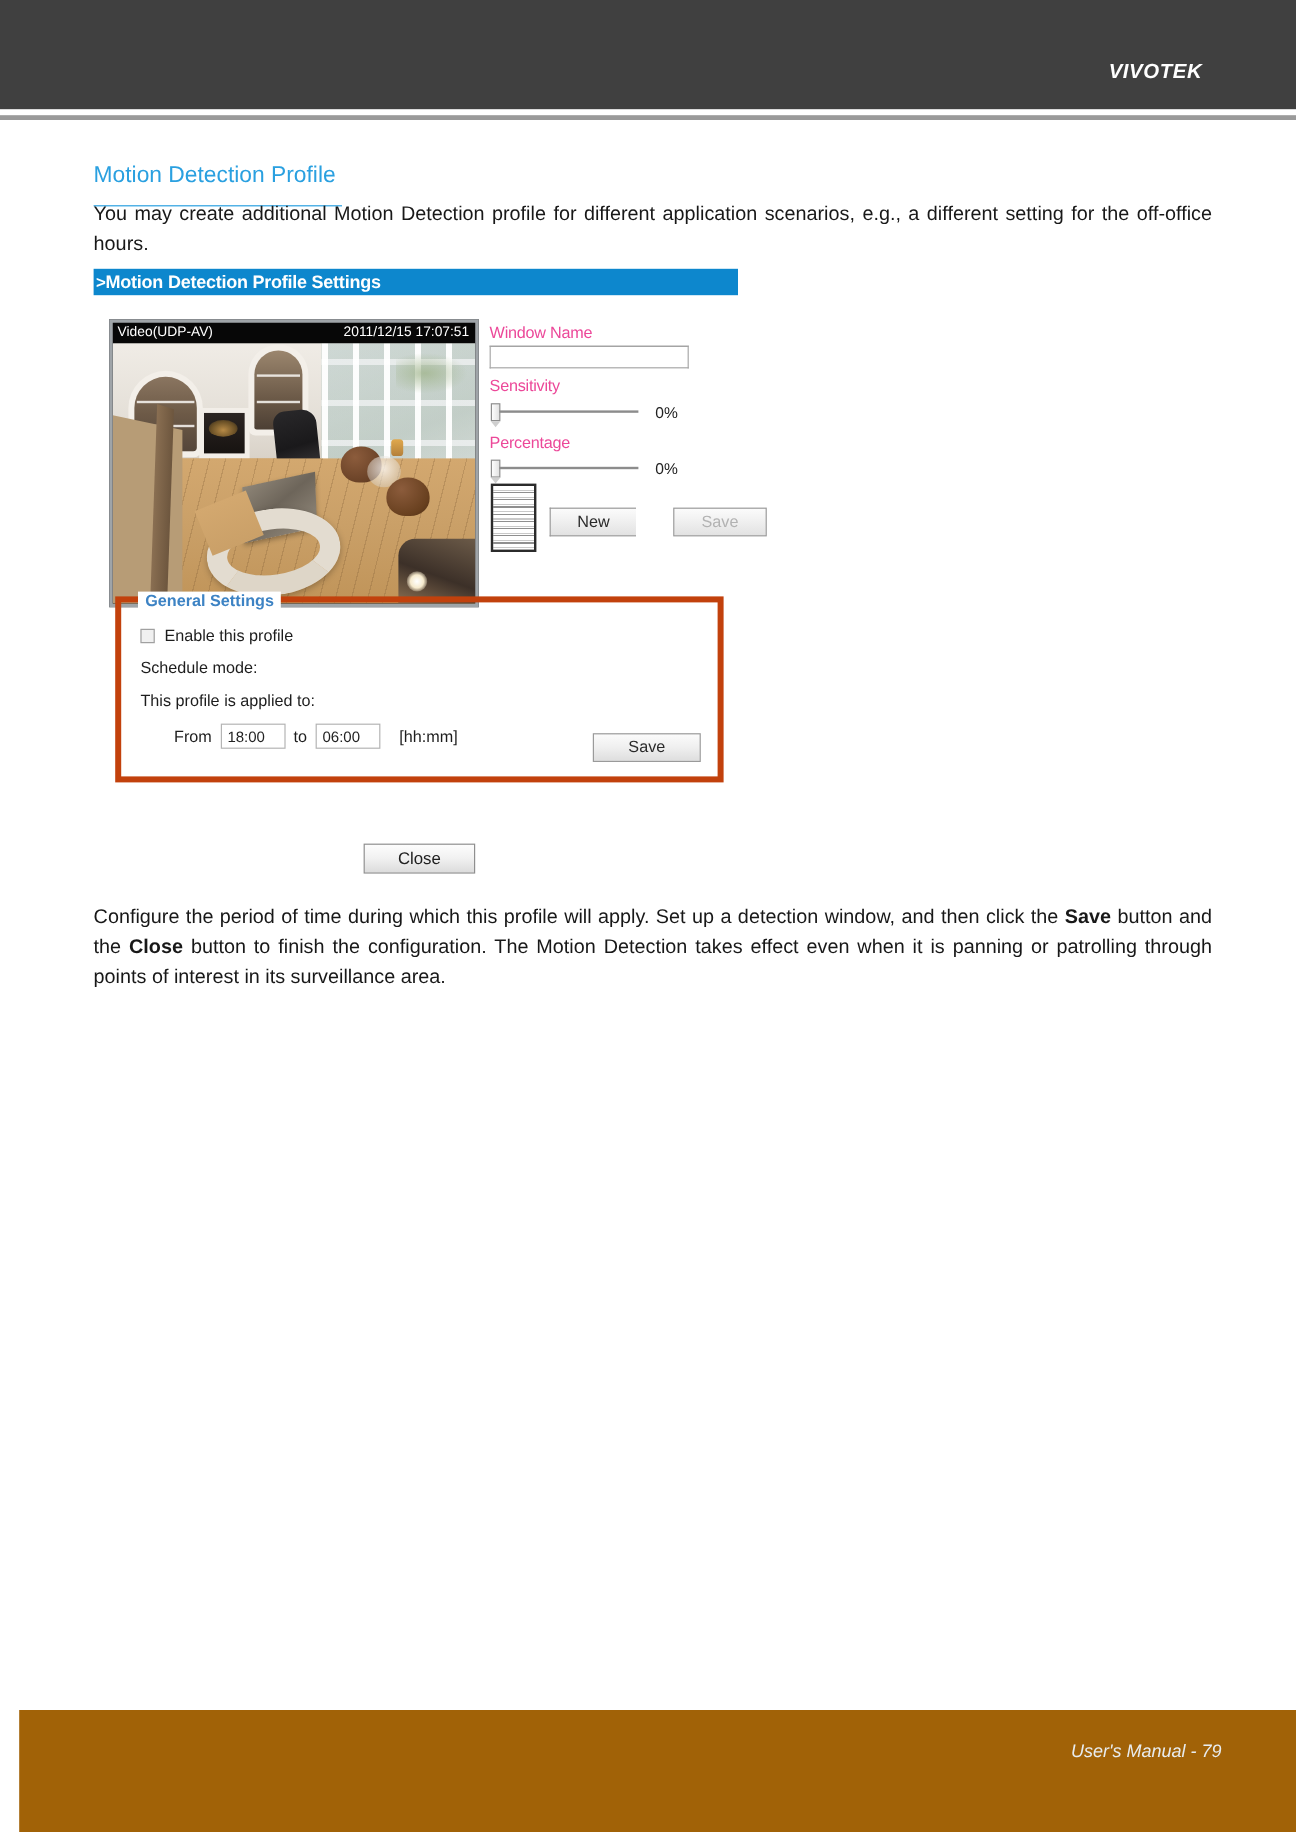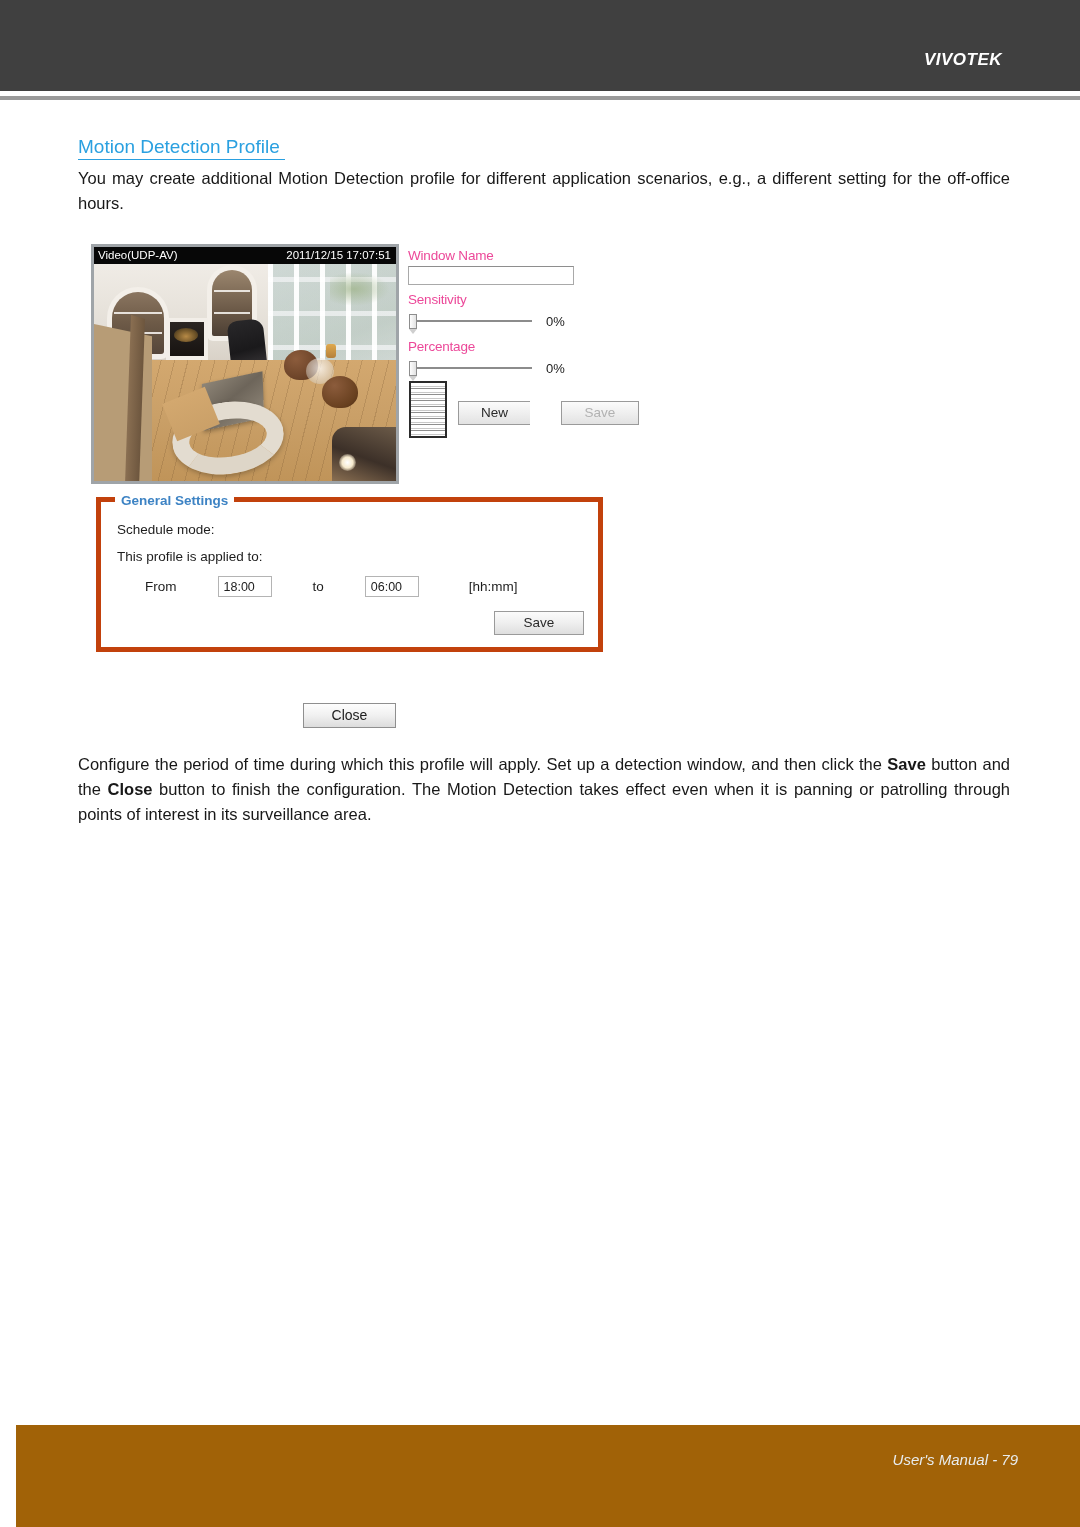--- a/index.html
+++ b/index.html
@@ -49,21 +49,21 @@
     left: 0; top: 96px;
     width: 1080px;
   }
   .section-title {
     position: absolute;
     left: 78px;
     top: 40px;
     font-size: 19px;
     color: #2aa0e0;
     border-bottom: 1.5px solid #2aa0e0;
-    padding-bottom: 1px;
+    padding-bottom: 13px;
     line-height: 22px;
     white-space: pre;
   }
   .intro-para {
     position: absolute;
     left: 78px;
     top: 70px;
     width: 932px;
     font-size: 16.5px;
     color: #181818;
@@ -404,21 +404,20 @@
     color: #1d1d1d;
     margin-bottom: 12px;
   }
   .sched-row {
     display: flex;
     align-items: center;
     font-size: 13.5px;
     color: #1d1d1d;
     margin-left: 28px;
     margin-top: 12px;
-    gap: 34px;
   }
   .time-input {
     width: 54px;
     height: 21px;
     border: 1px solid #b4b4b4;
     background: #fff;
     box-sizing: border-box;
     font-size: 12.5px;
     color: #222;
     line-height: 21px;
@@ -504,20 +503,23 @@
 <div class="header-rule"></div>
 
 <div class="content">
 
   <div class="section-title">Motion Detection Profile </div>
 
   <div class="intro-para">You may create additional Motion Detection profile for different application scenarios, e.g., a different setting for the off-office hours.</div>
 
   <div class="settings-wrap">
 
+    <div class="settings-bar">
+      <span class="caret">&gt;</span><span>Motion Detection Profile Settings</span>
+    </div>
 
     <div class="widget-body">
 
       <div class="video-panel">
         <div class="video-osd">
           <span class="osd-left">Video(UDP-AV)</span>
           <span class="osd-right">2011/12/15 17:07:51</span>
         </div>
         <div class="video-scene">
           <div class="sc-wall"></div>
@@ -582,20 +584,24 @@
           </div>
         </div>
 
       </div>
     </div>
   </div>
 
   <div class="general-box">
     <div class="gb-legend">General Settings</div>
     <div class="gb-inner">
+      <div class="chk-row">
+        <span class="checkbox"></span>
+        <span class="gb-text" style="margin-bottom:0">Enable this profile</span>
+      </div>
       <div class="gb-text">Schedule mode:</div>
       <div class="gb-text">This profile is applied to:</div>
       <div class="sched-row">
         <span>From</span>
         <span class="time-input">18:00</span>
         <span>to</span>
         <span class="time-input">06:00</span>
         <span class="hhmm">[hh:mm]</span>
       </div>
     </div>

